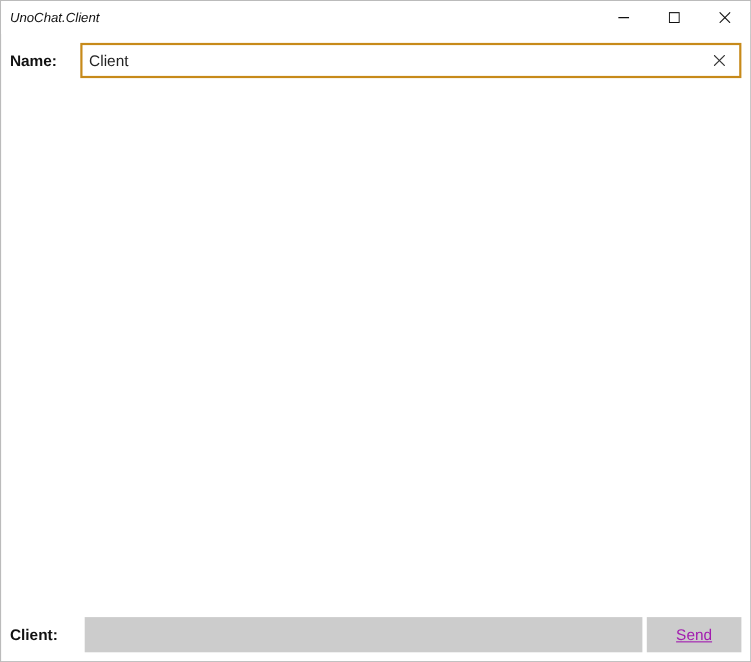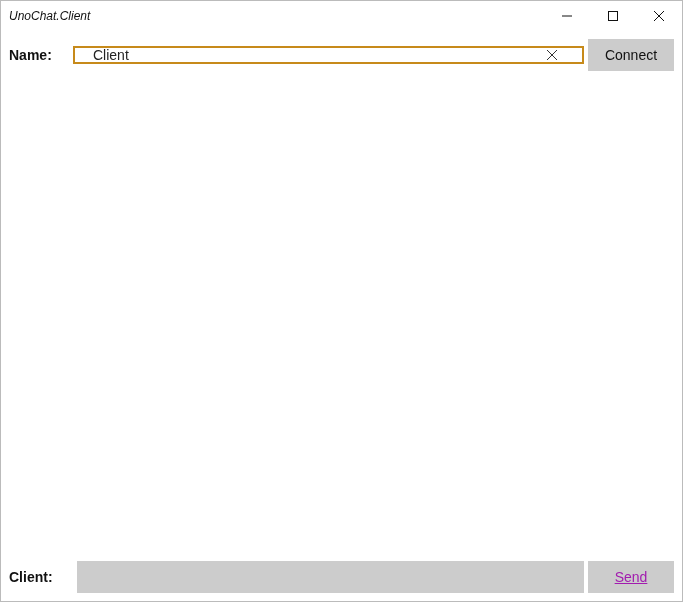--- a/index.html
+++ b/index.html
@@ -61,22 +61,22 @@
     }
     .message-label {
       width: 64px;
     }
     .name-input-wrap {
       flex: 1;
       position: relative;
       display: flex;
       align-items: center;
       border: 2px solid #C78A1A;
-      height: 18px;
-      padding: 0 18px;
+      height: 32px;
+      padding: 0 6px;
       background: #fff;
     }
     .name-input {
       flex: 1;
       border: none;
       outline: none;
       height: 100%;
       font-size: 14px;
       font-family: inherit;
       color: #222;
@@ -157,21 +157,20 @@
       <input type="text" class="name-input" value="Client" style="">
       <button class="clear-btn">
         <span>
           <svg width="10" height="10" viewBox="0 0 10 10">
               <line x1="0" y1="0" x2="10" y2="10" stroke="#333" stroke-width="1"></line>
               <line x1="10" y1="0" x2="0" y2="10" stroke="#333" stroke-width="1"></line>
             </svg>
         </span>
       </button>
     </div>
-    <button class="action-btn">Connect</button>
   </div>
 
   <div class="chat-area"></div>
 
   <div class="row bottom-row">
     <span class="label message-label">Client:</span>
     <input type="text" class="message-input" disabled="" value="" style="">
     <button class="action-btn disabled">Send</button>
   </div>
 </div>

